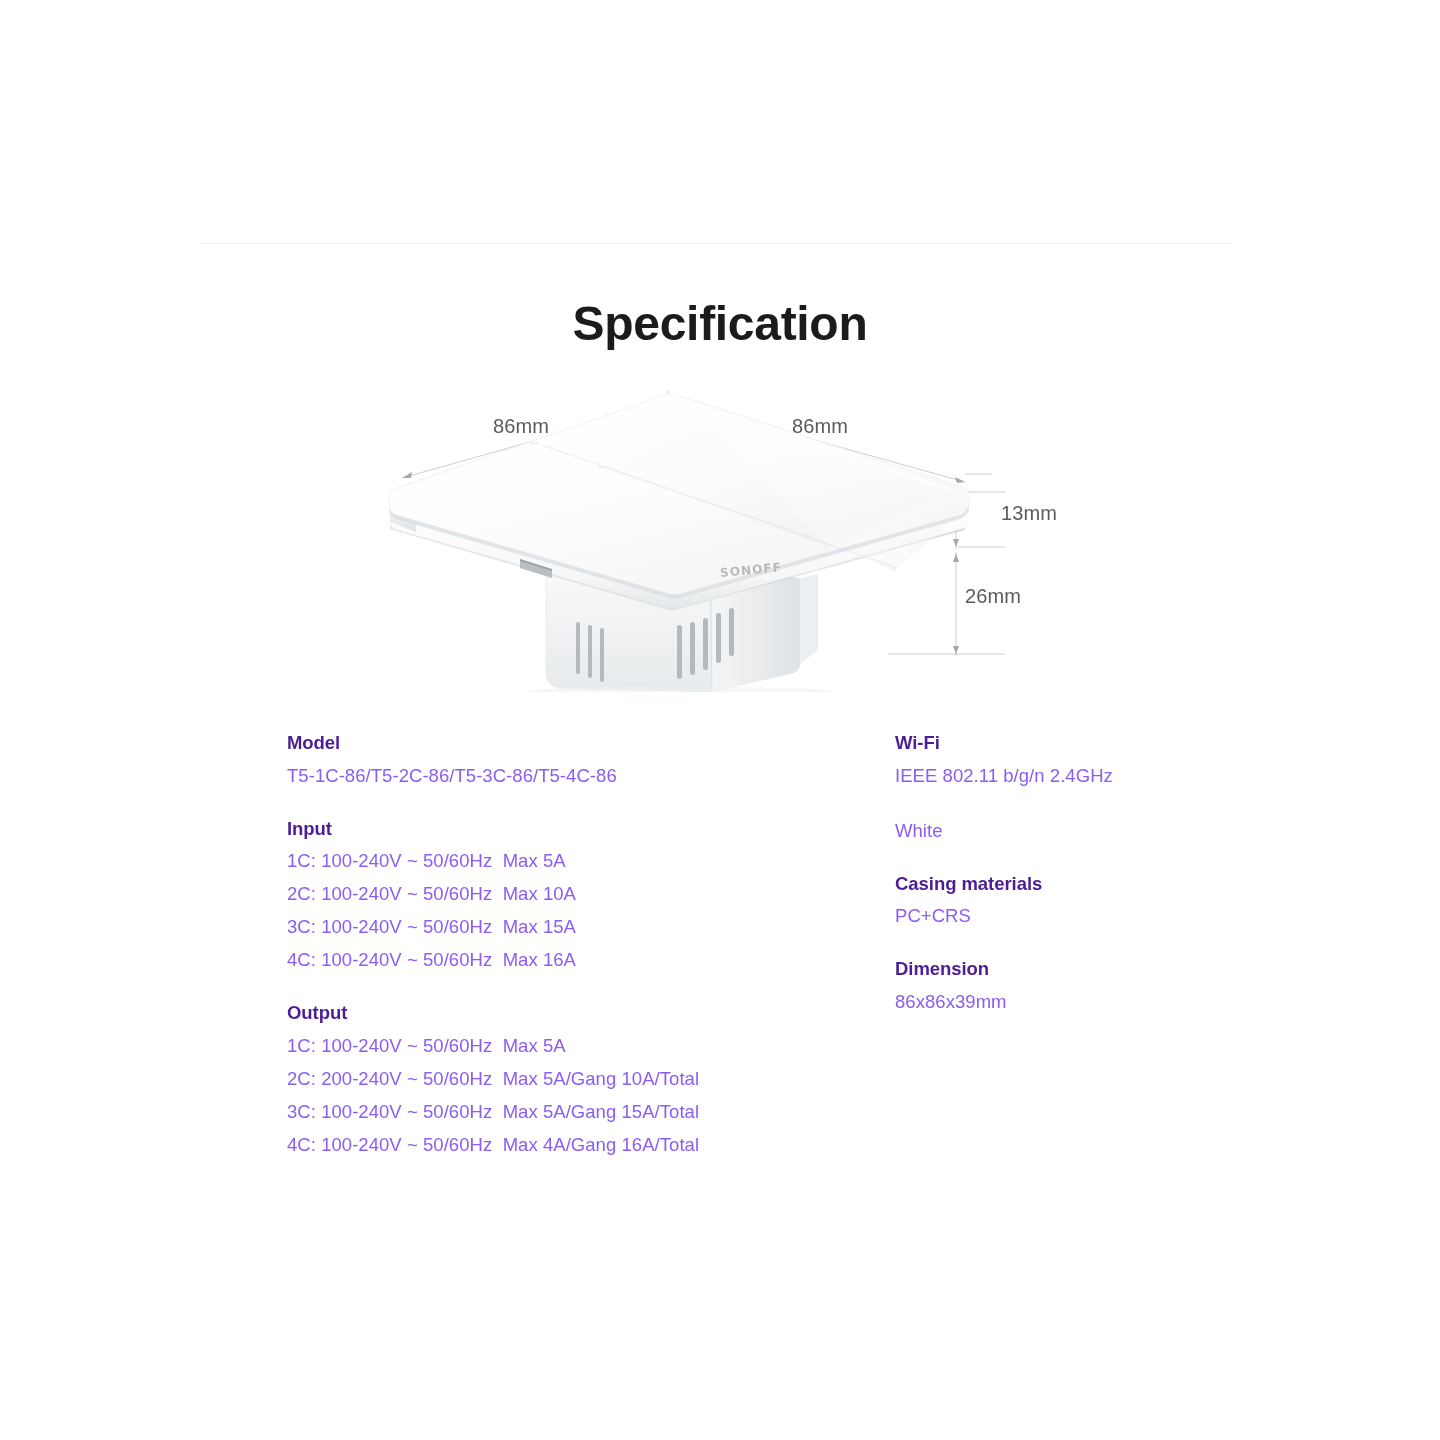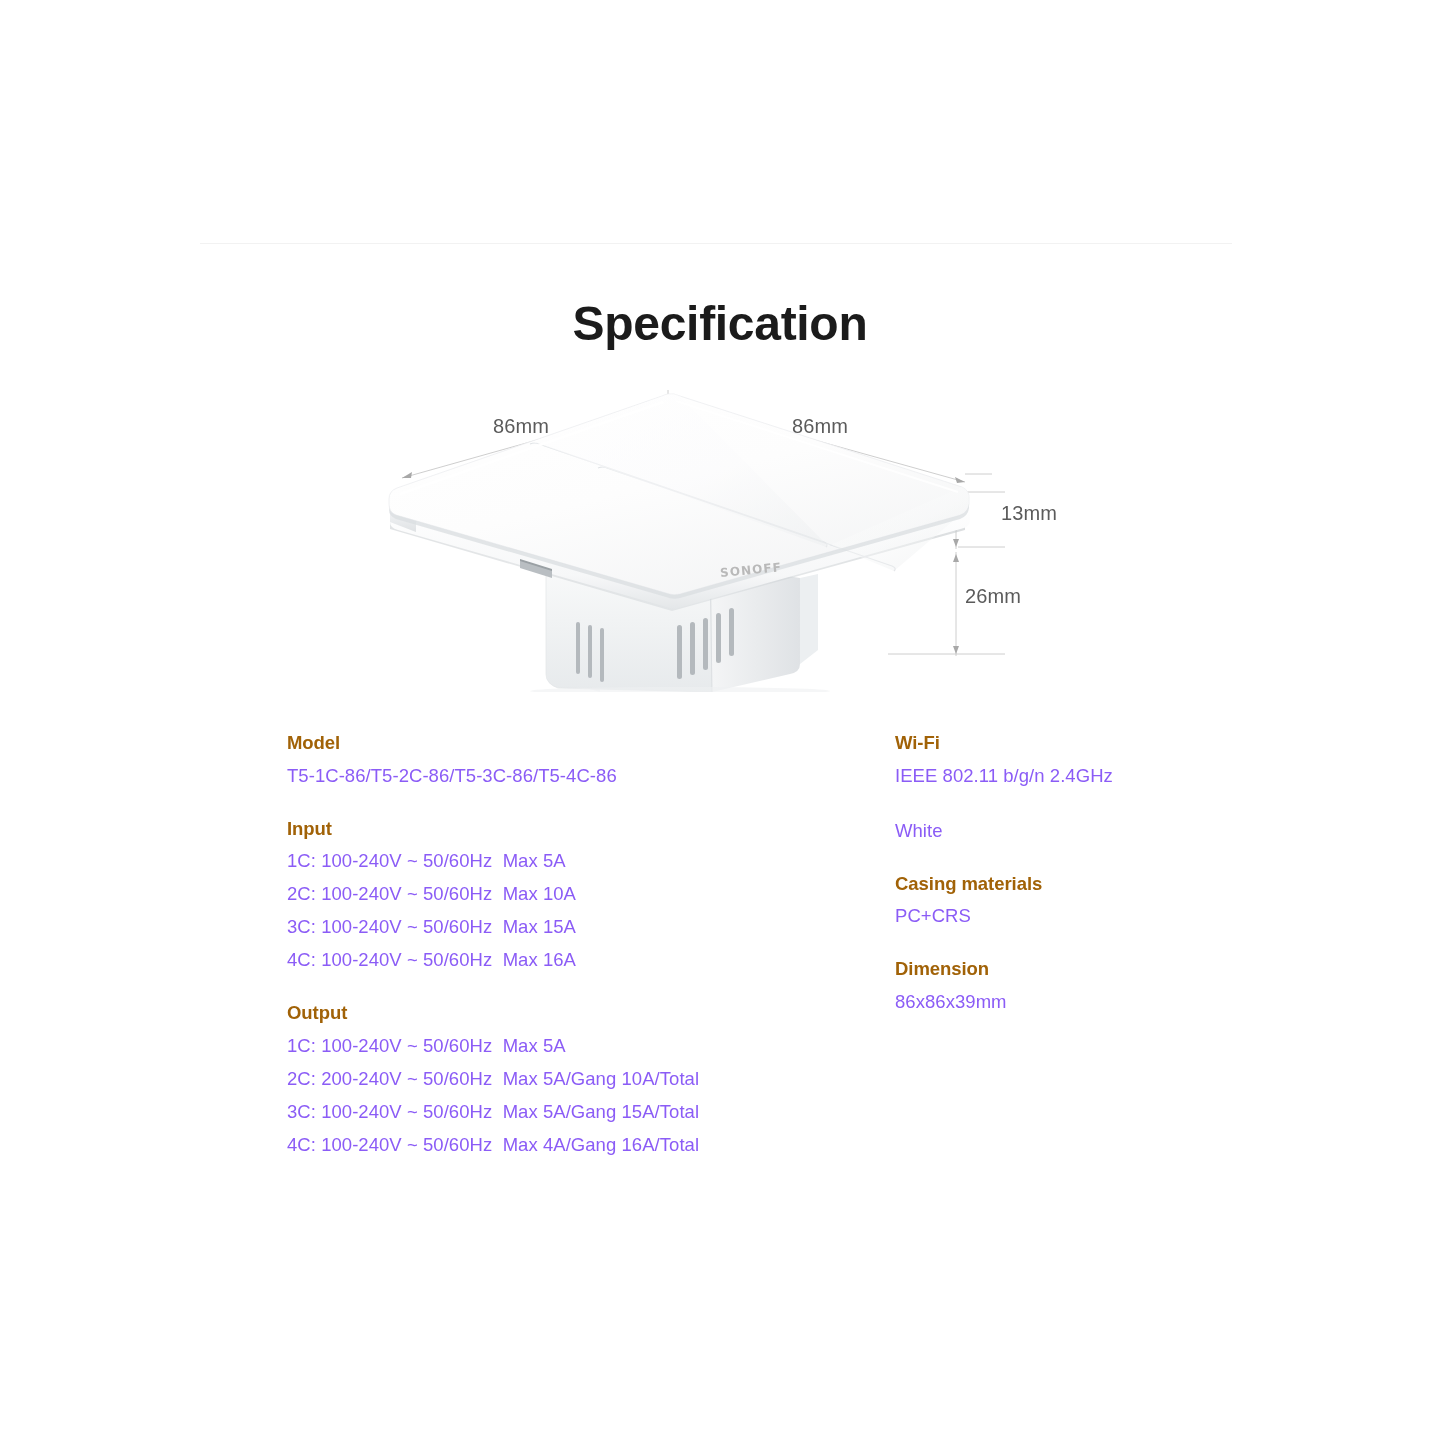--- a/index.html
+++ b/index.html
@@ -83,21 +83,21 @@
   .spec-col { position: absolute; }
   .spec-col.left  { left: 287px; top: 729px; width: 560px; }
   .spec-col.right { left: 895px; top: 729px; width: 420px; }
 
   .spec-group { margin-bottom: 22px; }
   .spec-group:last-child { margin-bottom: 0; }
 
   .spec-label {
     font-size: 18.5px;
     font-weight: bold;
-    color: #a16207;
+    color: #4c1d95;
     line-height: 1.5;
     letter-spacing: -0.05px;
     margin-bottom: 3px;
   }
   .spec-value {
     font-size: 18.5px;
     font-weight: normal;
     color: #8b5cf6;
     line-height: 1.78;
     letter-spacing: 0.05px;

